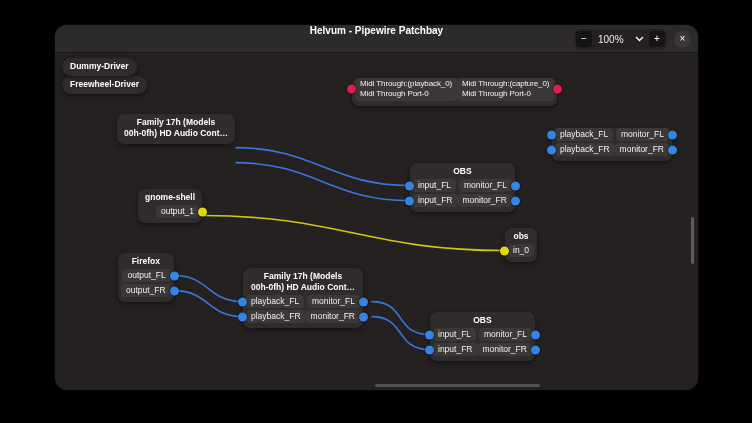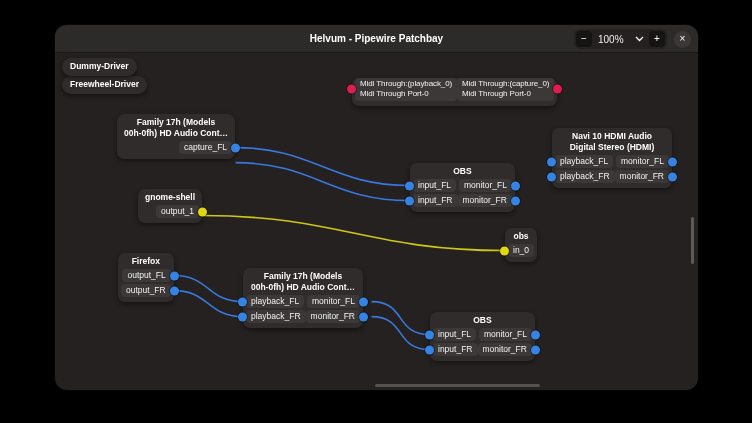--- a/index.html
+++ b/index.html
@@ -2,21 +2,21 @@
 <html><head>
 <meta charset="utf-8">
 <style>
   * { margin:0; padding:0; box-sizing:border-box; }
   html,body { width:752px; height:423px; background:#000; overflow:hidden;
               font-family:"Liberation Sans", sans-serif; }
   .window { position:absolute; left:55px; top:25px; width:643px; height:365px;
             background:#242120; border-radius:12px; overflow:hidden;
             box-shadow:0 10px 30px rgba(0,0,0,.9), 0 0 0 1px #0a0a0a; }
   .titlebar { position:relative; height:28px; background:#2d2b2a;
-              border-bottom:1px solid #191717; display:flex; align-items:center;
+              border-bottom:1px solid #191717; display:flex; align-items:flex-start;
               justify-content:center; }
   .titlebar .title { font-size:10px; font-weight:bold; color:#ffffff; }
   .controls { position:absolute; right:7px; top:0; height:28px; display:flex;
               align-items:center; gap:7px; }
   .zoom-group { display:flex; align-items:center; background:#242120;
                 border-radius:6px; padding:2px; height:20px; }
   .sq-btn { width:16px; height:16px; border-radius:4px; background:#161313;
             color:#fff; font-size:10px; line-height:15px; text-align:center;
             cursor:pointer; }
   .zoom-label { font-size:10px; color:#eeeeee; padding:0 6px; min-width:40px; }
@@ -91,46 +91,36 @@
       <div class="node pill" style="left: 7px; top: 5px;">
         <div class="node-title">
           <div>Dummy-Driver</div>
         </div>
       </div>
       <div class="node" style="left: 62px; top: 61px;">
         <div class="node-title">
           <div>Family 17h (Models</div>
           <div>00h-0fh) HD Audio Cont…</div>
         </div>
-        <div class="port-row out-only">
-          <div class="port out">
-            <div>capture_FL</div>
-            <div class="dot" style="background: rgb(53, 132, 228);"></div>
-          </div>
-        </div>
       </div>
       <div class="node" style="left: 297px; top: 25px;">
         <div class="port-row">
           <div class="port in multiline">
             <div>Midi Through:(playback_0)</div>
             <div>Midi Through Port-0</div>
             <div class="dot" style="background: rgb(223, 28, 78);"></div>
           </div>
           <div class="port out multiline">
             <div>Midi Through:(capture_0)</div>
             <div>Midi Through Port-0</div>
             <div class="dot" style="background: rgb(223, 28, 78);"></div>
           </div>
         </div>
       </div>
       <div class="node" style="left: 497px; top: 75px;">
-        <div class="node-title">
-          <div>Navi 10 HDMI Audio</div>
-          <div>Digital Stereo (HDMI)</div>
-        </div>
         <div class="port-row">
           <div class="port in">
             <div>playback_FL</div>
             <div class="dot" style="background: rgb(53, 132, 228);"></div>
           </div>
           <div class="port out">
             <div>monitor_FL</div>
             <div class="dot" style="background: rgb(53, 132, 228);"></div>
           </div>
         </div>

